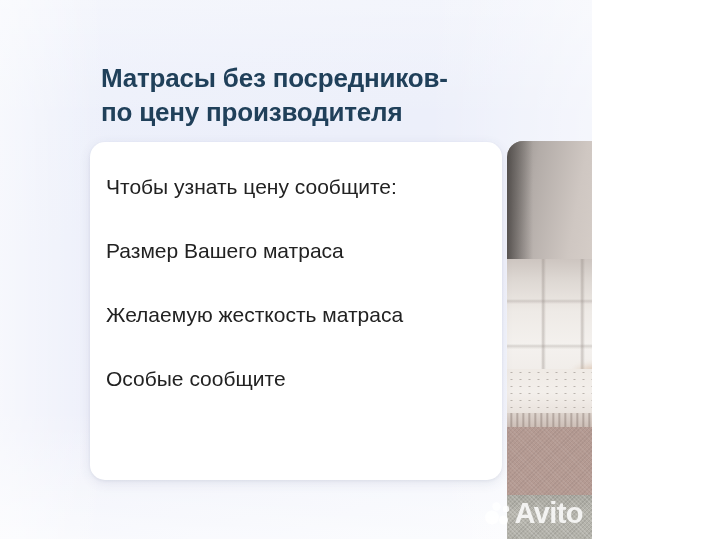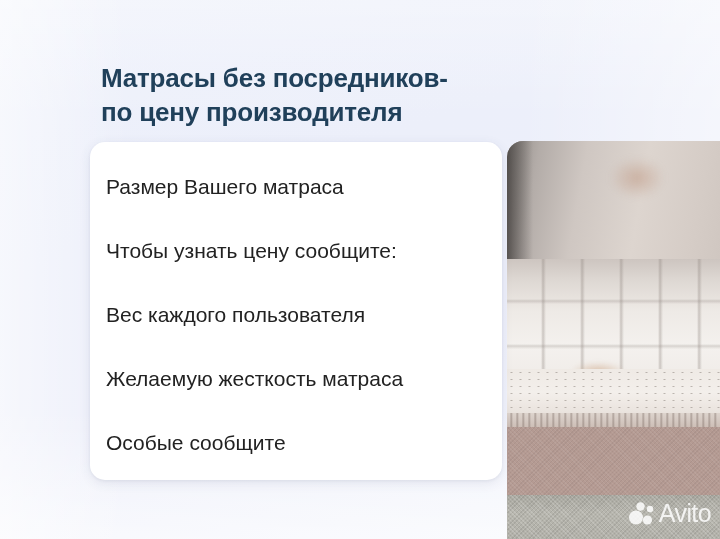--- a/index.html
+++ b/index.html
@@ -10,21 +10,21 @@
   body {
     width: 720px;
     height: 539px;
     overflow: hidden;
     font-family: "Liberation Sans", "DejaVu Sans", sans-serif;
     background: #ffffff;
   }
 
   #ad-canvas {
     position: relative;
-    width: 720px;
+    width: 592px;
     height: 539px;
     overflow: hidden;
     background: linear-gradient(160deg, #eef1fb 0%, #eceffa 35%, #edeffa 60%, #f3f5fc 85%, #f7f8fd 100%);
   }
 
   
   #bg-sheen {
     position: absolute;
     inset: 0;
     background:
@@ -210,22 +210,22 @@
     right: 9px;
     bottom: 11px;
     display: flex;
     align-items: center;
     gap: 5px;
     opacity: 0.9;
   }
   #avito-logo-icon { display: block; }
   #avito-wordmark {
     color: rgba(255,255,255,0.93);
-    font-size: 25px;
-    font-weight: normal;
+    font-size: 29px;
+    font-weight: bold;
     letter-spacing: -0.6px;
     line-height: 29px;
   }
 </style>
 </head>
 <body>
 
 <div id="ad-canvas">
 
   <div id="bg-sheen"></div>
@@ -253,23 +253,22 @@
     </div>
   </div>
 
   <h1 id="headline">
     <span class="hl-line">Матрасы без посредников-</span>
     <span class="hl-line">по цену производителя</span>
   </h1>
 
   <div id="info-card">
     <ul id="info-list">
+      <li>Чтобы узнать цену сообщите:</li>
       <li>Размер Вашего матраса</li>
-      <li>Чтобы узнать цену сообщите:</li>
-      <li>Вес каждого пользователя</li>
       <li>Желаемую жесткость матраса</li>
       <li>Особые сообщите</li>
     </ul>
   </div>
 
   <div id="avito-watermark">
     <svg id="avito-logo-icon" width="26" height="24" viewBox="0 0 26 24">
       <circle cx="8" cy="15.5" r="7" fill="rgba(255,255,255,0.93)"></circle>
       <circle cx="19.5" cy="18" r="4.6" fill="rgba(255,255,255,0.93)"></circle>
       <circle cx="12.5" cy="4.5" r="4.2" fill="rgba(255,255,255,0.93)"></circle>

